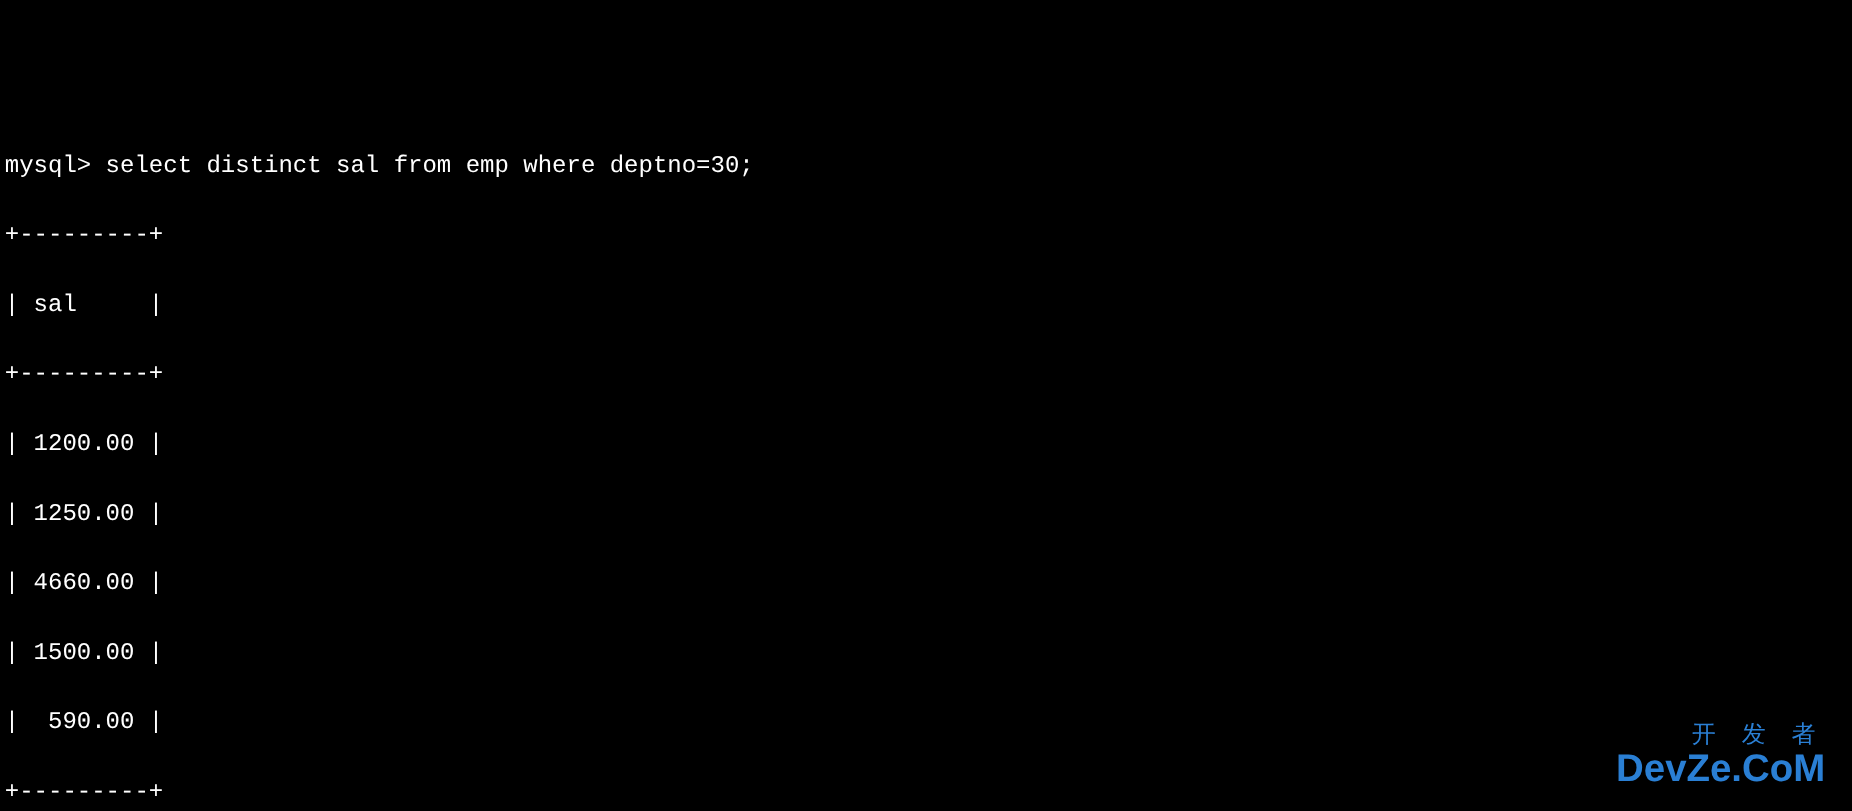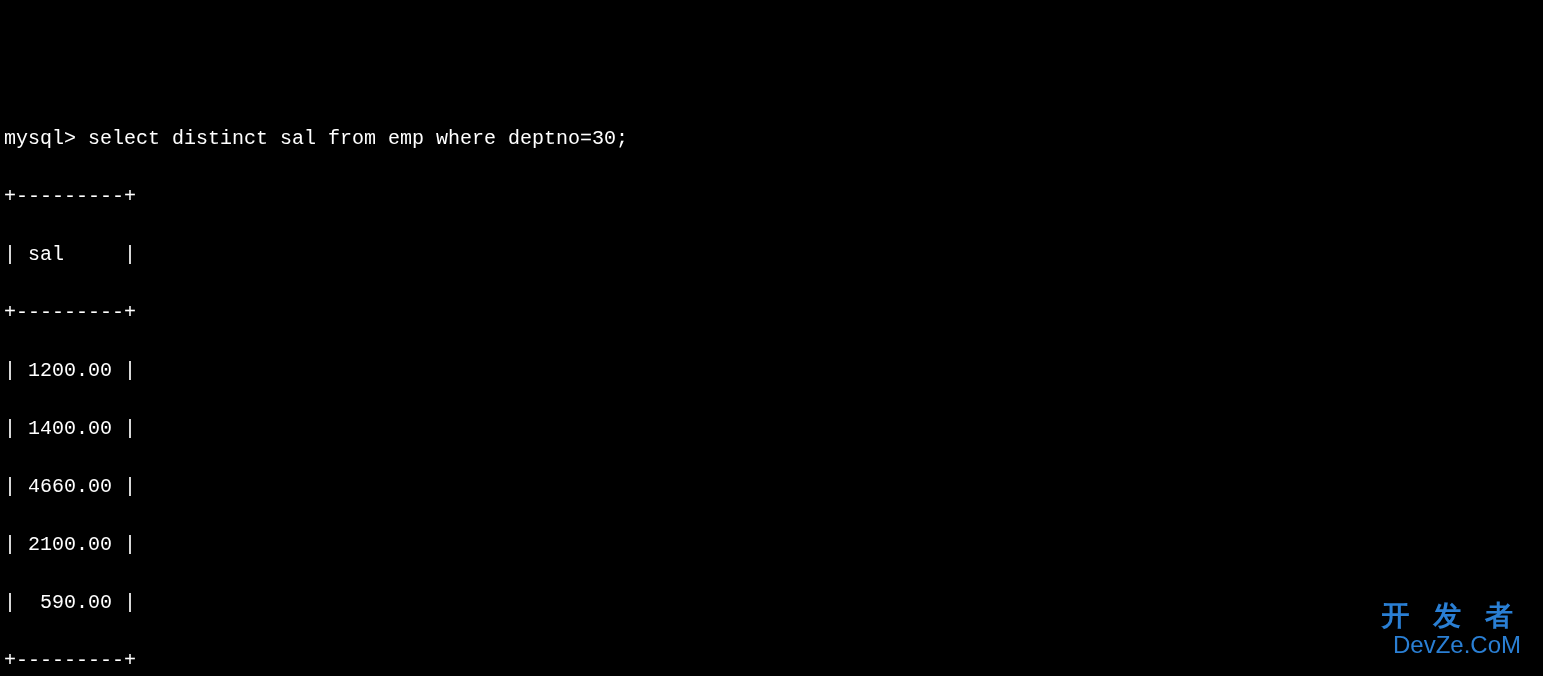--- a/index.html
+++ b/index.html
@@ -28,43 +28,43 @@
       position: absolute;
       bottom: 18px;
       right: 22px;
       color: #2a7fd4;
       font-family: Arial, sans-serif;
       text-align: right;
       white-space: normal;
       line-height: 1.1;
     }
     .watermark .top-text {
-      font-size: 28px;
+      font-size: 20px;
       letter-spacing: 8px;
-      font-weight: bold;
+      font-weight: normal;
     }
     .watermark .bottom-text {
-      font-size: 24px;
-      font-weight: normal;
+      font-size: 32px;
+      font-weight: bold;
       letter-spacing: 0px;
     }
   </style>
 </head>
 <body>
 
 
 
 <span class="terminal-line"><span>mysql&gt; </span><span>select distinct sal from emp where deptno=30;</span></span>
 <span class="terminal-line">+---------+</span>
 <span class="terminal-line">| sal     |</span>
 <span class="terminal-line">+---------+</span>
 <span class="terminal-line">| 1200.00 |</span>
-<span class="terminal-line">| 1400.00 |</span>
+<span class="terminal-line">| 1250.00 |</span>
 <span class="terminal-line">| 4660.00 |</span>
-<span class="terminal-line">| 2100.00 |</span>
+<span class="terminal-line">| 1500.00 |</span>
 <span class="terminal-line">|  590.00 |</span>
 <span class="terminal-line">+---------+</span>
 
 
 
 
 
 
 
 

